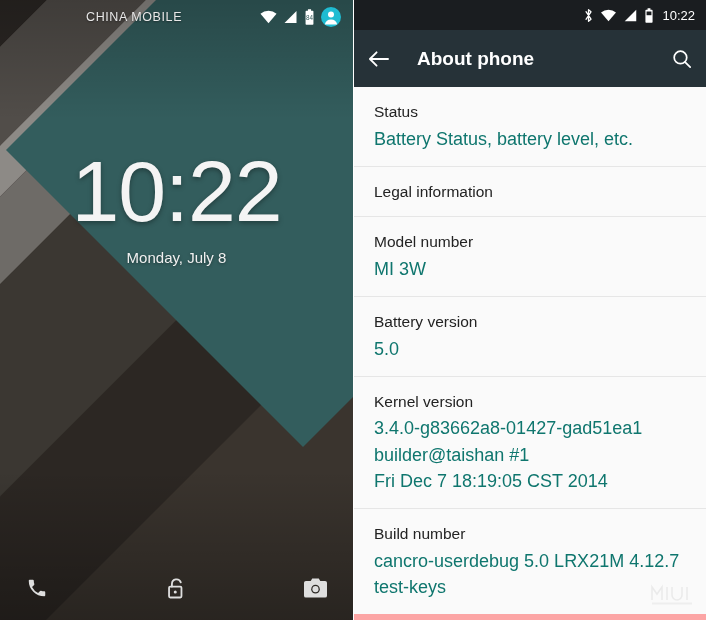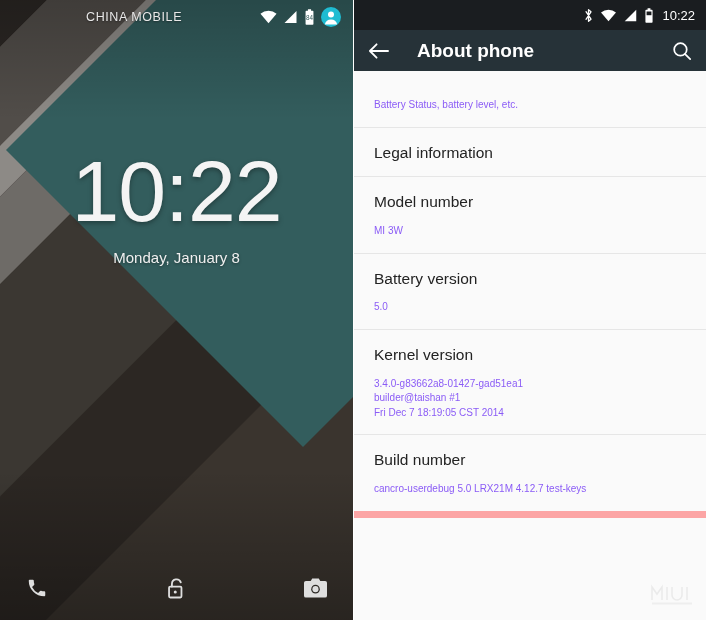--- a/index.html
+++ b/index.html
@@ -122,21 +122,21 @@
   .st-statusbar {
     height:30px;
     background:#1a1d20;
     display:flex; align-items:center; justify-content:flex-end;
     padding-right:11px; gap:6px;
   }
   .st-clock {
     color:#ffffff; font-size:13px; margin-left:2px;
   }
   .appbar {
-    height:41px;
+    height:57px;
     background:#263238;
     display:flex; align-items:center;
     padding:0 14px;
   }
   .appbar-title {
     color:#ffffff;
     font-size:19px;
     font-weight:bold;
     margin-left:28px;
   }
@@ -148,24 +148,24 @@
     border-bottom:1px solid #e6e6e6;
     background:#fafafa;
   }
   .list-item:last-child { border-bottom:7px solid #fca5a5; }
   .li-title {
     color:#232323;
     font-size:15.5px;
     line-height:1.28;
   }
   .li-sub {
-    color:#8b5cf6;
-    font-size:10px;
+    color:#0f766e;
+    font-size:18px;
     line-height:1.45;
-    margin-top:12px;
+    margin-top:4px;
   }
   .li-sub.multiline { white-space:pre-line; }
 
   .watermark {
     position:absolute; right:12px; bottom:12px;
     width:44px; height:26px;
     opacity:.5;
     pointer-events:none;
   }
   svg { display:block; }
@@ -219,21 +219,21 @@
             <circle cx="12" cy="12" r="12" fill="#1fbcd2"></circle>
             <circle cx="12" cy="9" r="3.6" fill="#ffffff"></circle>
             <path d="M4.6 21a7.6 7.6 0 0 1 14.8 0z" fill="#ffffff"></path>
           </svg>
         </span>
       </div>
     </div>
 
     <div class="clockblock">
       <div class="clock">10:22</div>
-      <div class="clockdate">Monday, January 8</div>
+      <div class="clockdate">Monday, July 8</div>
     </div>
 
     <div class="ls-bottombar">
       <div class="ls-affordance left">
         <span>
           <svg width="22" height="22" viewBox="0 0 24 24">
               <path d="M6.6 10.8a15 15 0 0 0 6.6 6.6l2.2-2.2a1 1 0 0 1 1-.24 11.4 11.4 0 0 0 3.6.58 1 1 0 0 1 1 1V20a1 1 0 0 1-1 1A17 17 0 0 1 3 4a1 1 0 0 1 1-1h3.5a1 1 0 0 1 1 1 11.4 11.4 0 0 0 .58 3.6 1 1 0 0 1-.25 1z" fill="#dedede"></path>
             </svg>
         </span>
       </div>
@@ -298,20 +298,21 @@
       <span>
         <svg width="20" height="20" viewBox="0 0 22 22">
             <circle cx="9.3" cy="9.3" r="6.9" fill="none" stroke="#ffffff" stroke-width="1.9"></circle>
             <path d="M14.4 14.4 L20 20" stroke="#ffffff" stroke-width="1.9" stroke-linecap="round"></path>
           </svg>
       </span>
     </div>
 
     <div class="list">
       <div class="list-item">
+        <div class="li-title">Status</div>
         <div class="li-sub">Battery Status, battery level, etc.</div>
       </div>
       <div class="list-item">
         <div class="li-title">Legal information</div>
       </div>
       <div class="list-item">
         <div class="li-title">Model number</div>
         <div class="li-sub">MI 3W</div>
       </div>
       <div class="list-item">

